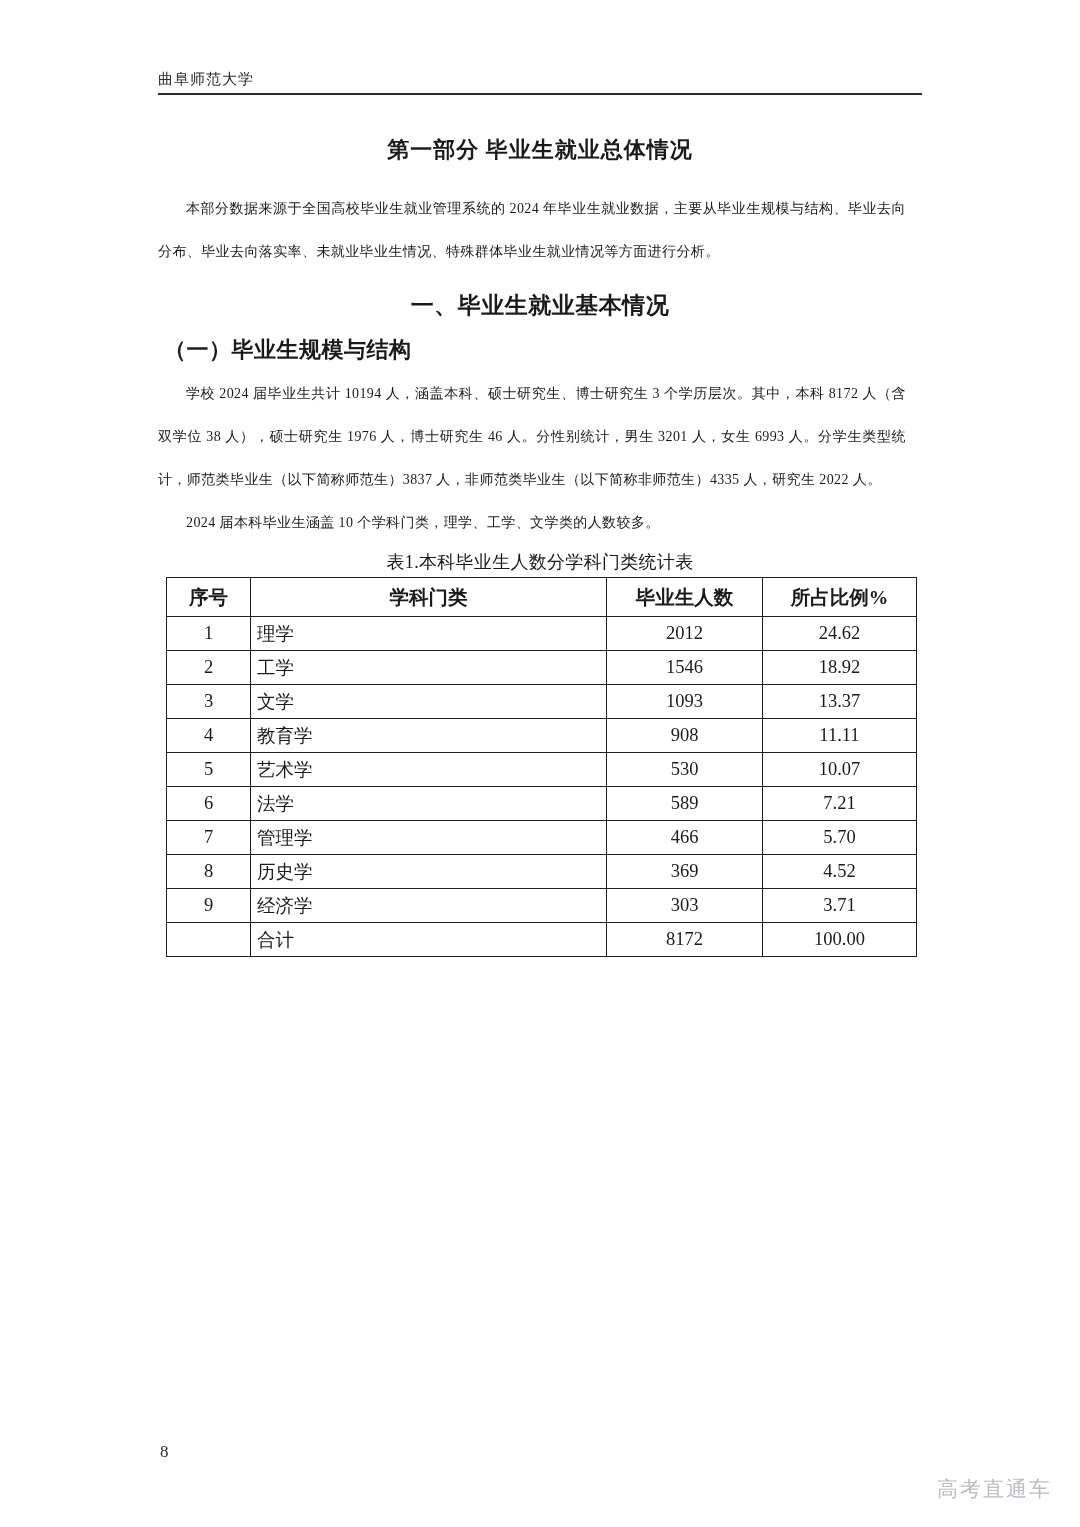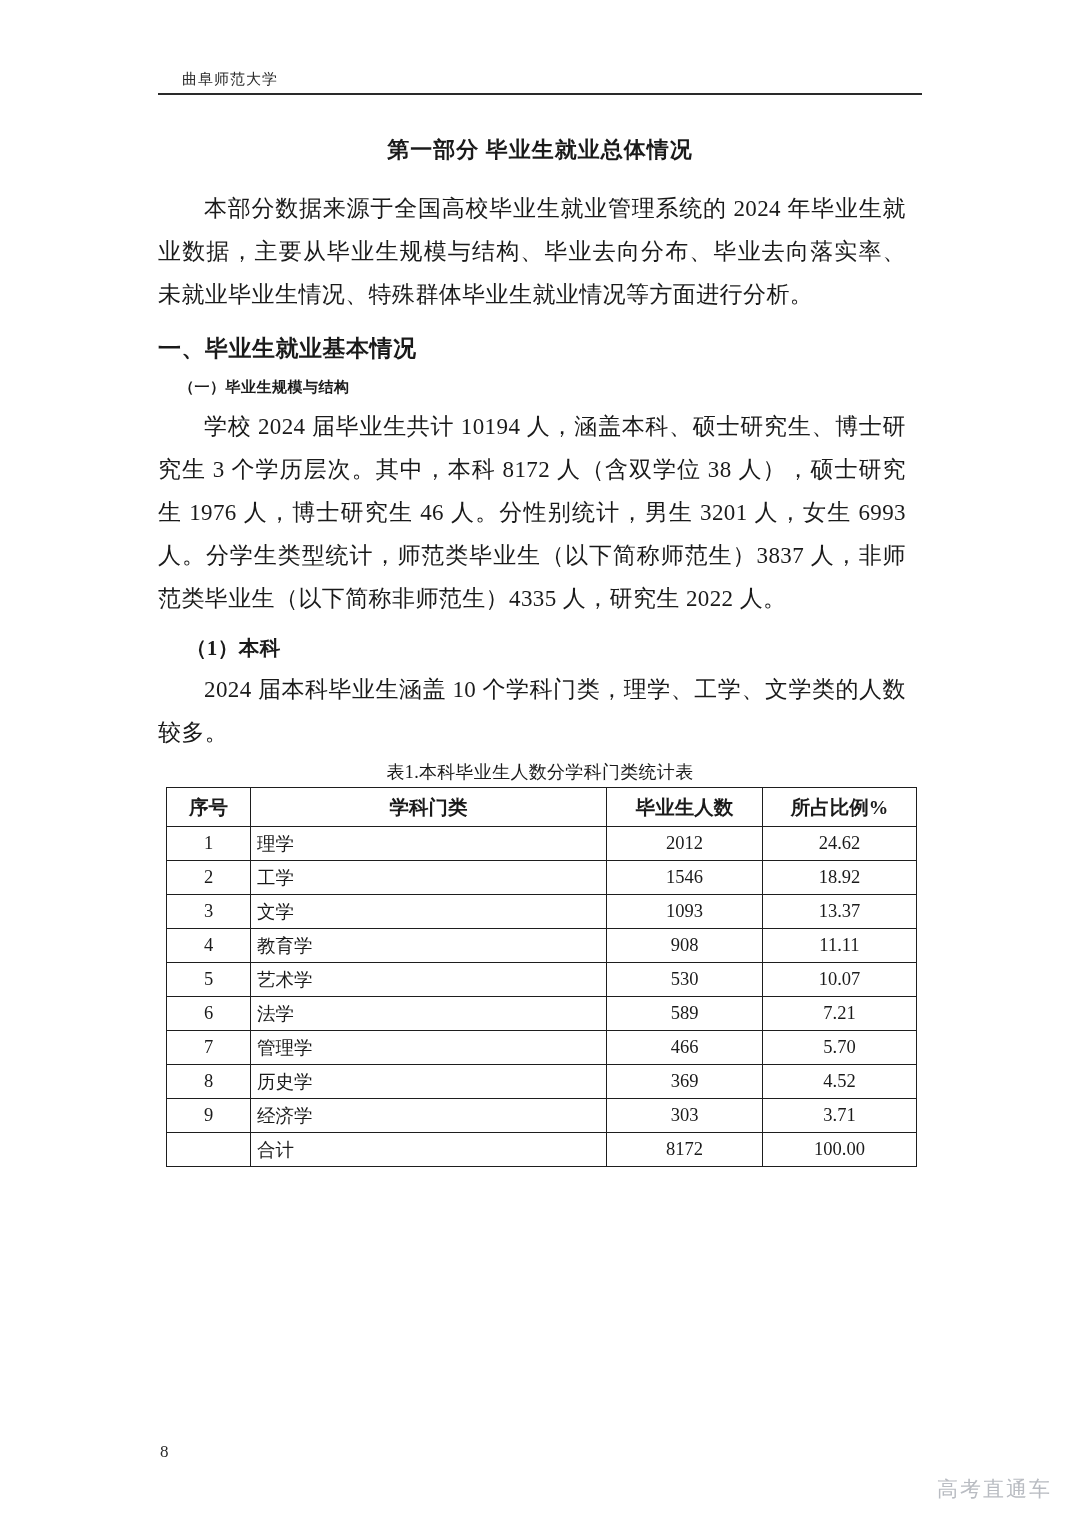--- a/index.html
+++ b/index.html
@@ -27,21 +27,20 @@
     left: 158px;
     top: 70px;
     width: 764px;
   }
   .page-header .org {
     font-size: 15px;
     letter-spacing: 1px;
     color: #2b2b2b;
     line-height: 1.2;
     padding-bottom: 5px;
-    margin-left: 24px;
   }
   .header-rule {
     border-bottom: 2px solid #2a2a2a;
     width: 100%;
   }
 
   
   .content {
     position: absolute;
     left: 158px;
@@ -52,40 +51,41 @@
   h1.part-title {
     font-size: 22px;
     font-weight: bold;
     text-align: center;
     margin: 18px 0 22px 0;
     letter-spacing: 1px;
     line-height: 1.3;
   }
 
   p.para {
-    font-size: 23px;
+    font-size: 14px;
     line-height: 43px;
     margin: 0 16px 0 0;
     text-align: justify;
     text-justify: inter-ideograph;
     text-indent: 2em;
     letter-spacing: 0.4px;
   }
 
   h2.sec {
     font-size: 23px;
     font-weight: bold;
     margin: 16px 0 10px 0;
     letter-spacing: 0.5px;
     line-height: 1.5;
+    text-align: center;
   }
   h3.subsec {
-    font-size: 15px;
-    font-weight: bold;
-    margin: 10px 0 6px 21px;
+    font-size: 22px;
+    font-weight: bold;
+    margin: 10px 0 6px 6px;
     letter-spacing: 0.5px;
     line-height: 1.5;
   }
   h4.subsubsec {
     font-size: 20.5px;
     font-weight: bold;
     margin: 12px 0 4px 28px;
     letter-spacing: 0.5px;
     line-height: 1.6;
   }
@@ -163,21 +163,20 @@
 
     <p class="para">本部分数据来源于全国高校毕业生就业管理系统的 2024 年毕业生就业数据，主要从毕业生规模与结构、毕业去向分布、毕业去向落实率、未就业毕业生情况、特殊群体毕业生就业情况等方面进行分析。</p>
 
     <h2 class="sec">一、毕业生就业基本情况</h2>
 
     <h3 class="subsec">（一）毕业生规模与结构</h3>
 
     <p class="para">学校 2024 届毕业生共计 10194 人，涵盖本科、硕士研究生、博士研究生 3 个学历层次。其中，本科 8172 人（含双学位 38 人），硕士研究生 1976 人，博士研究生 46 人。分性别统计，男生 3201 人，女生 6993 人。分学生类型统计，师范类毕业生（以下简称师范生）3837 人，非师范类毕业生（以下简称非师范生）4335 人，研究生 2022 人。</p>
 
 
-    <h4 class="subsubsec">（1）本科</h4>
 
     <p class="para">2024 届本科毕业生涵盖 10 个学科门类，理学、工学、文学类的人数较多。</p>
 
     <div class="table-caption">表1.本科毕业生人数分学科门类统计表</div>
 
     <table class="stat">
       <colgroup>
         <col class="c-no">
           <col class="c-cat">
           <col class="c-num">

